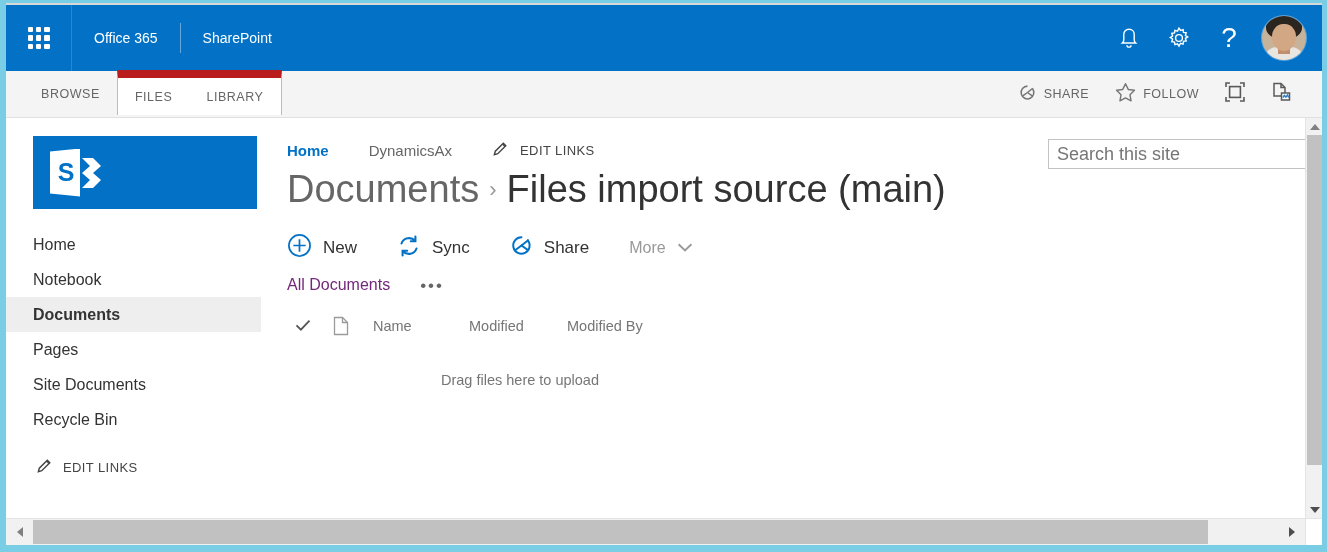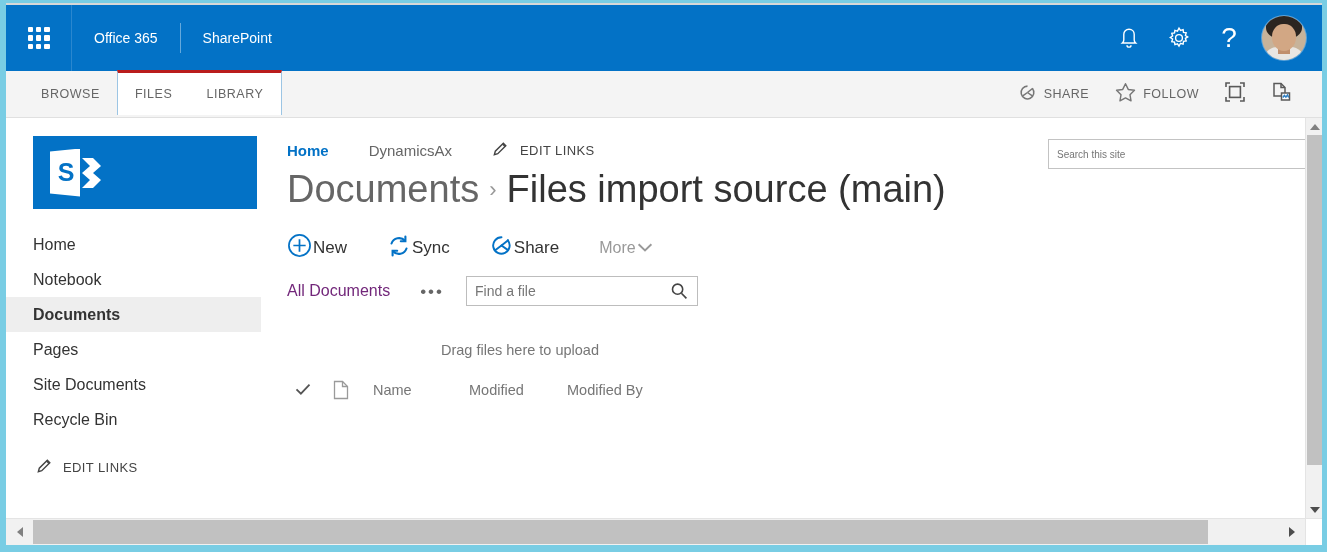--- a/index.html
+++ b/index.html
@@ -138,21 +138,21 @@
     cursor: pointer;
     height: 47px;
   }
   #tabgroup {
     display: flex;
     align-items: stretch;
     height: 45px;
     margin-bottom: 0px;
     border: 1px solid #9cc5e4;
     border-bottom: none;
-    border-top: 3px solid #b91c1c;
+    border-top: 8px solid #b91c1c;
     background: #ffffff;
   }
   #tabgroup .rib-tab { height: 100%; color: #666666; }
 
   #ribbon-right {
     margin-left: auto;
     display: flex;
     align-items: center;
     height: 47px;
     padding-right: 18px;
@@ -269,21 +269,21 @@
     position: absolute;
     right: 12px; top: 21px;
     width: 262px; height: 30px;
     border: 1px solid #c3c3c3;
     background: #ffffff;
   }
   #searchsite input {
     width: 100%; height: 100%;
     border: 0; outline: 0;
     padding: 0 8px;
-    font-size: 10px;
+    font-size: 18px;
     color: #666666;
     font-family: "Liberation Sans", sans-serif;
     background: transparent;
   }
   #searchsite input::placeholder { color: #767676; opacity: 1; }
 
   #pagetitle {
     padding: 8px 0 0 26px;
     font-size: 38px;
     font-weight: 300;
@@ -299,21 +299,21 @@
   }
 
   
   #cmdbar {
     display: flex; align-items: center;
     padding: 22px 0 0 26px;
     gap: 0;
   }
   .cmd {
     display: flex; align-items: center;
-    gap: 1px;
+    gap: 11px;
     padding-right: 40px;
     cursor: pointer;
     font-size: 17px;
     color: #333333;
   }
   .cmd.dim { color: #999999; font-size: 16px; }
 
   
   #viewbar {
     display: flex; align-items: center;
@@ -641,51 +641,42 @@
             <svg width="16" height="11" viewBox="0 0 16 11" fill="none" stroke="#999999" stroke-width="1.9">
               <path d="M1.6 2.2L8 8.4l6.4-6.2"></path>
             </svg>
           </span>
         </div>
       </div>
 
       <div id="viewbar">
         <div id="viewname">All Documents</div>
         <div id="viewdots">•••</div>
-        <div id="findafile">
-          <input type="text" value="" placeholder="Find a file" style="">
-          <span class="mag">
-            <svg width="18" height="18" viewBox="0 0 18 18" fill="none" stroke="#444444" stroke-width="1.6">
-              <circle cx="7.6" cy="7.2" r="5.1"></circle>
-              <path d="M11.4 11.2l5 5.2"></path>
-            </svg>
-          </span>
-        </div>
-      </div>
-
-      <div id="dropzone">
-        <span>Drag files here to upload</span>
       </div>
 
       <div id="listhdr">
         <div class="c-check">
           <svg width="16" height="14" viewBox="0 0 16 14" fill="none" stroke="#555555" stroke-width="1.8">
             <path d="M1.5 7.3l4.4 4.4L14.5 2.6"></path>
           </svg>
         </div>
         <div class="c-doc">
           <svg width="16" height="20" viewBox="0 0 16 20" fill="none" stroke="#9a9a9a" stroke-width="1.3">
             <path d="M1.5 1.5h8l5 5v12h-13z"></path>
             <path d="M9.5 1.5v5h5"></path>
           </svg>
         </div>
         <div class="c-name">Name</div>
         <div class="c-mod">Modified</div>
         <div class="c-modby">Modified By</div>
       </div>
+
+      <div id="dropzone">
+        <span>Drag files here to upload</span>
+      </div>
     </div>
   </div>
 
   <div id="vscroll">
     <div class="sb-arrow">
       <span class="tri tri-up"></span>
     </div>
     <div class="sb-thumb"></div>
     <div class="sb-arrow bottom">
       <span class="tri tri-down"></span>

